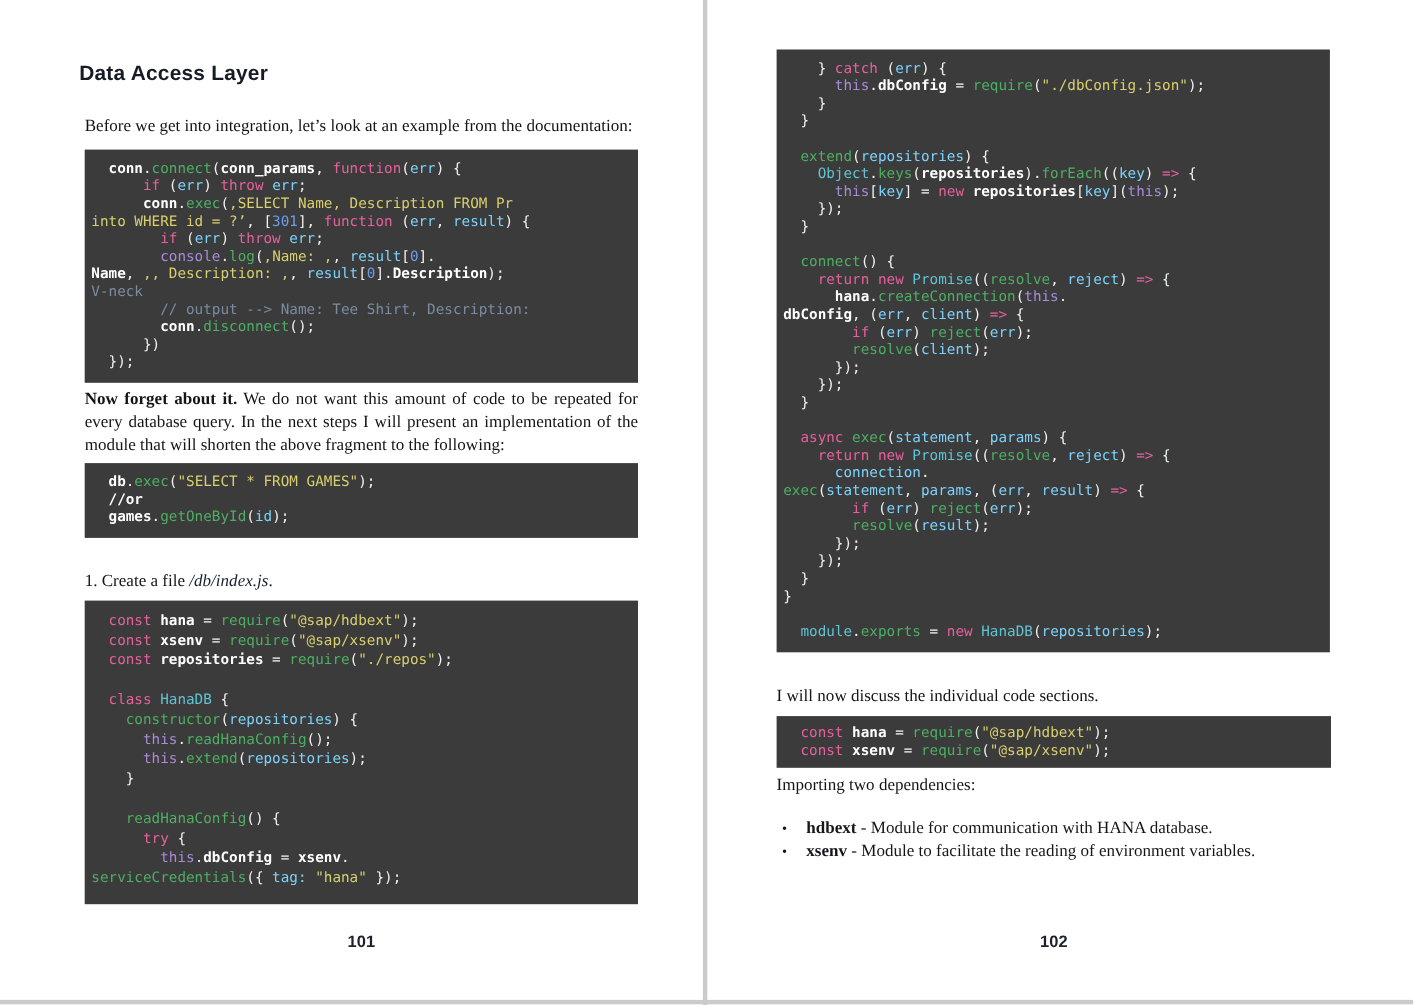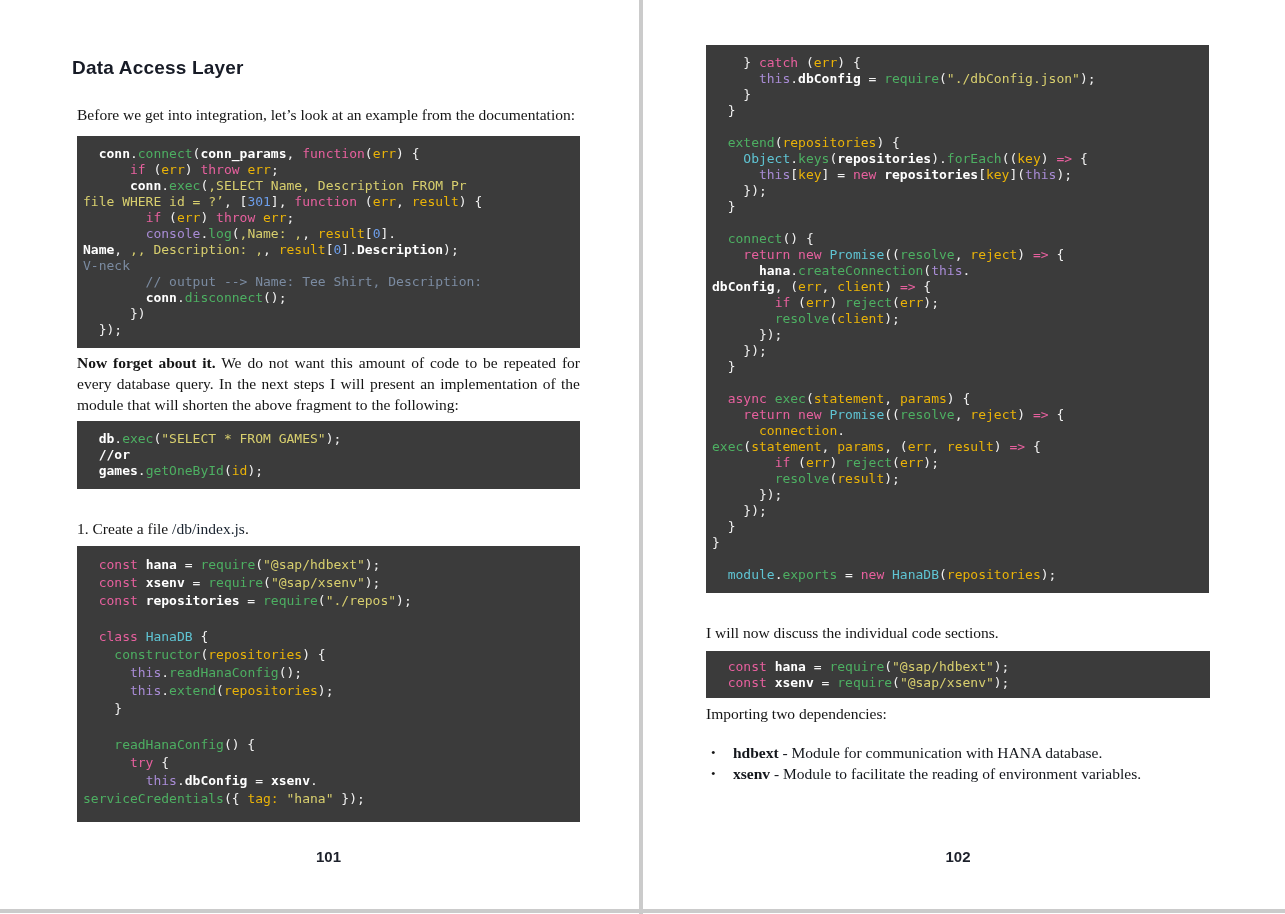--- a/index.html
+++ b/index.html
@@ -19,40 +19,40 @@
   .page-title {
     position:absolute; left:72px; top:57px;
     font-family:"Liberation Sans", sans-serif;
     font-size:19px; font-weight:700; color:#171b26; letter-spacing:.2px;
   }
   .para { font-size:15.5px; line-height:21px; color:#141414; }
   .abs { position:absolute; }
   .w503 { width:503px; }
   .just { text-align:justify; }
   .bold-lead { font-weight:700; }
-  .file-ital { color:#16202c; }
+  .file-ital { font-style:italic; color:#16202c; }
 
   .code {
     background:#3b3b3b;
     font-family:"DejaVu Sans Mono", monospace;
     font-size:13px;
     color:#f2f2f2;
     padding:10px 4px 10px 6px;
     width:503px;
   }
   .code .cl { height:16px; line-height:16px; white-space:pre; }
   .code.loose { padding:10px 4px 14px 6px; }
   .code.loose .cl { height:18px; line-height:18px; }
 
   
   .p  { color:#f2f2f2; }
   .id { color:#ffffff; font-weight:bold; }
   .kw { color:#e7609e; }
   .fn { color:#4daf62; }
-  .pr { color:#eab308; }
+  .pr { color:#7dd3fc; }
   .st { color:#d8cf6e; }
   .nm { color:#6d9eeb; }
   .ty { color:#5fc4d3; }
   .bi { color:#a98cd6; }
   .cm { color:#7b8ba1; }
 
   .page-num {
     position:absolute; top:848px; width:503px; text-align:center;
     font-family:"Liberation Sans", sans-serif;
     font-size:15px; font-weight:600; color:#1d212b;
@@ -69,21 +69,21 @@
 
   <div class="page page-left">
     <h1 class="page-title">Data Access Layer</h1>
 
     <p class="para abs w503" style="left:77px; top:104px;">Before we get into integration, let’s look at an example from the documentation:</p>
 
     <div class="code abs" style="left:77px; top:136px;">
         <div class="cl"><span class="p">  </span><span class="id">conn</span><span class="p">.</span><span class="fn">connect</span><span class="p">(</span><span class="id">conn_params</span><span class="p">, </span><span class="kw">function</span><span class="p">(</span><span class="pr">err</span><span class="p">) {</span></div>
         <div class="cl"><span class="p">      </span><span class="kw">if</span><span class="p"> (</span><span class="pr">err</span><span class="p">) </span><span class="kw">throw</span><span class="p"> </span><span class="pr">err</span><span class="p">;</span></div>
         <div class="cl"><span class="p">      </span><span class="id">conn</span><span class="p">.</span><span class="fn">exec</span><span class="p">(</span><span class="st">‚SELECT Name, Description FROM Pr</span></div>
-        <div class="cl"><span class="st">file WHERE id = ?’</span><span class="p">, [</span><span class="nm">301</span><span class="p">], </span><span class="kw">function</span><span class="p"> (</span><span class="pr">err</span><span class="p">, </span><span class="pr">result</span><span class="p">) {</span></div>
+        <div class="cl"><span class="st">into WHERE id = ?’</span><span class="p">, [</span><span class="nm">301</span><span class="p">], </span><span class="kw">function</span><span class="p"> (</span><span class="pr">err</span><span class="p">, </span><span class="pr">result</span><span class="p">) {</span></div>
         <div class="cl"><span class="p">        </span><span class="kw">if</span><span class="p"> (</span><span class="pr">err</span><span class="p">) </span><span class="kw">throw</span><span class="p"> </span><span class="pr">err</span><span class="p">;</span></div>
         <div class="cl"><span class="p">        </span><span class="bi">console</span><span class="p">.</span><span class="fn">log</span><span class="p">(</span><span class="st">‚Name: ‚</span><span class="p">, </span><span class="pr">result</span><span class="p">[</span><span class="nm">0</span><span class="p">].</span></div>
         <div class="cl"><span class="id">Name</span><span class="p">, </span><span class="st">‚, Description: ‚</span><span class="p">, </span><span class="pr">result</span><span class="p">[</span><span class="nm">0</span><span class="p">].</span><span class="id">Description</span><span class="p">);</span></div>
         <div class="cl"><span class="cm">V-neck</span></div>
         <div class="cl"><span class="cm">        // output --&gt; Name: Tee Shirt, Description:</span></div>
         <div class="cl"><span class="p">        </span><span class="id">conn</span><span class="p">.</span><span class="fn">disconnect</span><span class="p">();</span></div>
         <div class="cl"><span class="p">      })</span></div>
         <div class="cl"><span class="p">  });</span></div>
       </div>
 

